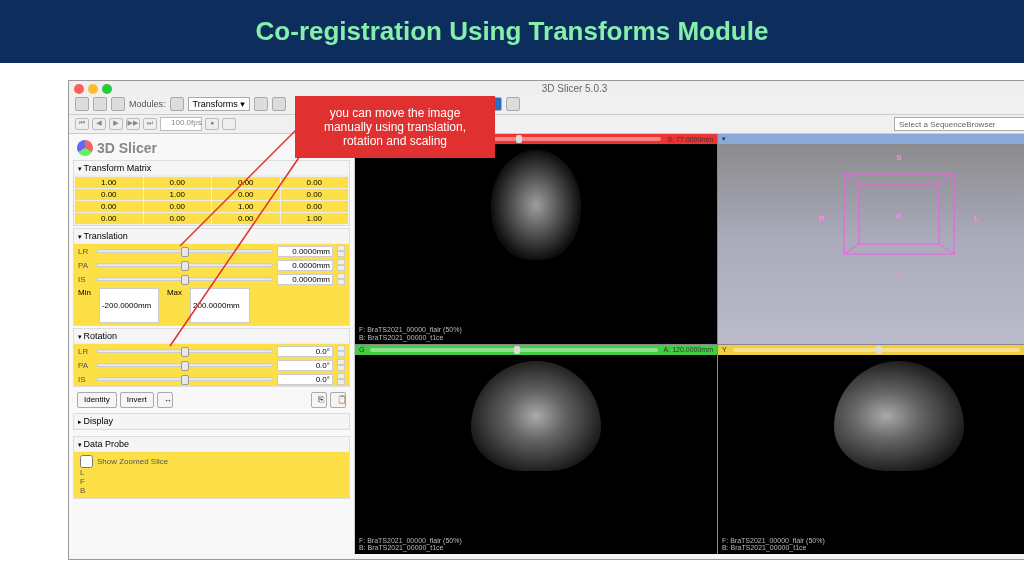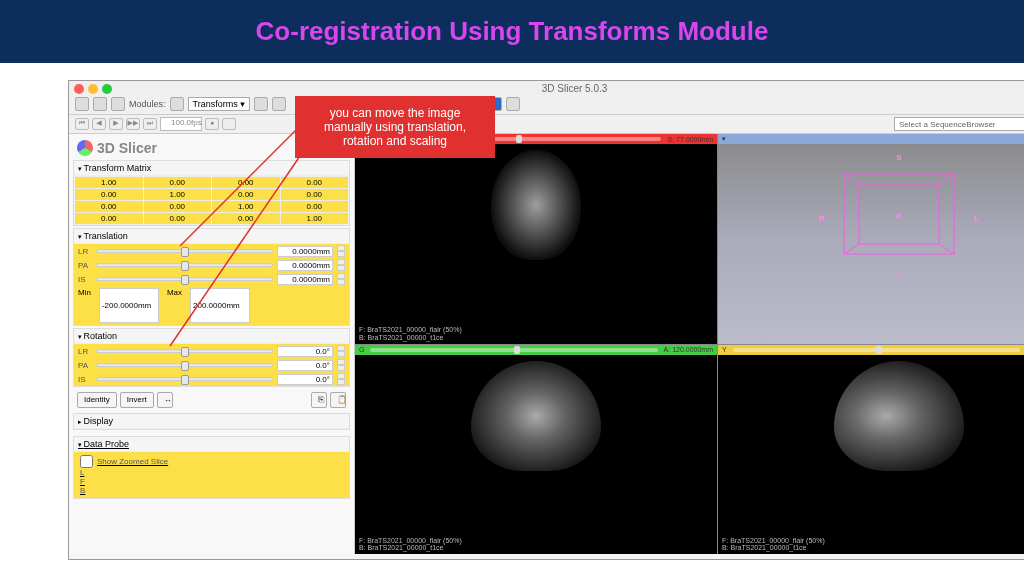--- a/index.html
+++ b/index.html
@@ -1,17 +1,17 @@
 <!DOCTYPE html>
 <html><head>
 <meta charset="utf-8">
 <style>
 * { box-sizing: border-box; margin: 0; padding: 0; }
 body { width: 1024px; height: 576px; background: white; font-family: Arial, sans-serif; overflow: hidden; }
-.header { background: #0d2e5c; color: #d946ef; text-align: center; padding: 16px; font-size: 26px; font-weight: bold; }
+.header { background: #0d2e5c; color: #86efac; text-align: center; padding: 16px; font-size: 26px; font-weight: bold; }
 .app-container { position: absolute; top: 80px; left: 68px; width: 1013px; height: 480px; border: 1px solid #999; background: #f5f5f5; }
 .mac-buttons { display: flex; gap: 4px; padding: 3px 5px; background: #efefef; }
 .mac-dot { width: 10px; height: 10px; border-radius: 50%; }
 .mac-red { background: #ff5f56; }
 .mac-yellow { background: #ffbd2e; }
 .mac-green { background: #27c93f; }
 .app-title { text-align: center; font-size: 10px; color: #666; margin-top: -14px; }
 .toolbar { display: flex; align-items: center; padding: 3px 6px; gap: 4px; background: #f0f0f0; border-bottom: 1px solid #ccc; }
 .tb-icon { width: 14px; height: 14px; background: #ddd; border: 1px solid #aaa; border-radius: 2px; }
 .tb-lbl { font-size: 9px; color: #555; }
@@ -35,21 +35,21 @@
 .slider-trk { flex: 1; height: 4px; background: linear-gradient(#ddd,#eee); border: 1px solid #ccc; border-radius: 2px; position: relative; }
 .slider-thumb { position: absolute; left: 50%; top: -3px; width: 8px; height: 10px; background: #e8e8e8; border: 1px solid #999; border-radius: 2px; transform: translateX(-50%); }
 .slider-val { width: 56px; font-size: 8px; border: 1px solid #ccc; text-align: right; padding: 0 2px; background: white; }
 .spin { width: 8px; display: flex; flex-direction: column; }
 .spin div { height: 6px; background: #eee; border: 1px solid #ccc; }
 .minmax { display: flex; gap: 8px; padding: 2px 4px; font-size: 8px; align-items: flex-start; }
 .minmax input { width: 60px; font-size: 8px; border: 1px solid #ccc; padding: 12px 2px; }
 .btn-row { display: flex; gap: 3px; padding: 3px 4px; }
 .btn { font-size: 8px; padding: 2px 6px; border: 1px solid #aaa; background: #f5f5f5; border-radius: 2px; }
 .btn-sm { width: 16px; text-align: center; }
-.dataprobe { margin-top: 6px; text-decoration: underline; }
+.dataprobe { margin-top: 6px; }
 .dp-body { padding: 3px 6px; font-size: 8px; color: #555; }
 .cb { display: flex; align-items: center; gap: 4px; }
 .views { flex: 1; display: grid; grid-template: 1fr 1fr / 1fr 1fr; gap: 1px; background: #888; }
 .view { background: black; position: relative; }
 .view-bar { height: 10px; display: flex; align-items: center; padding: 0 4px; font-size: 7px; color: #333; }
 .bar-red { background: #e33; }
 .bar-green { background: #4c4; }
 .bar-yellow { background: #ec4; }
 .bar-blue { background: #8aa8d8; }
 .view-slider { flex: 1; margin: 0 6px; height: 4px; background: rgba(255,255,255,0.4); border-radius: 2px; position: relative; }

